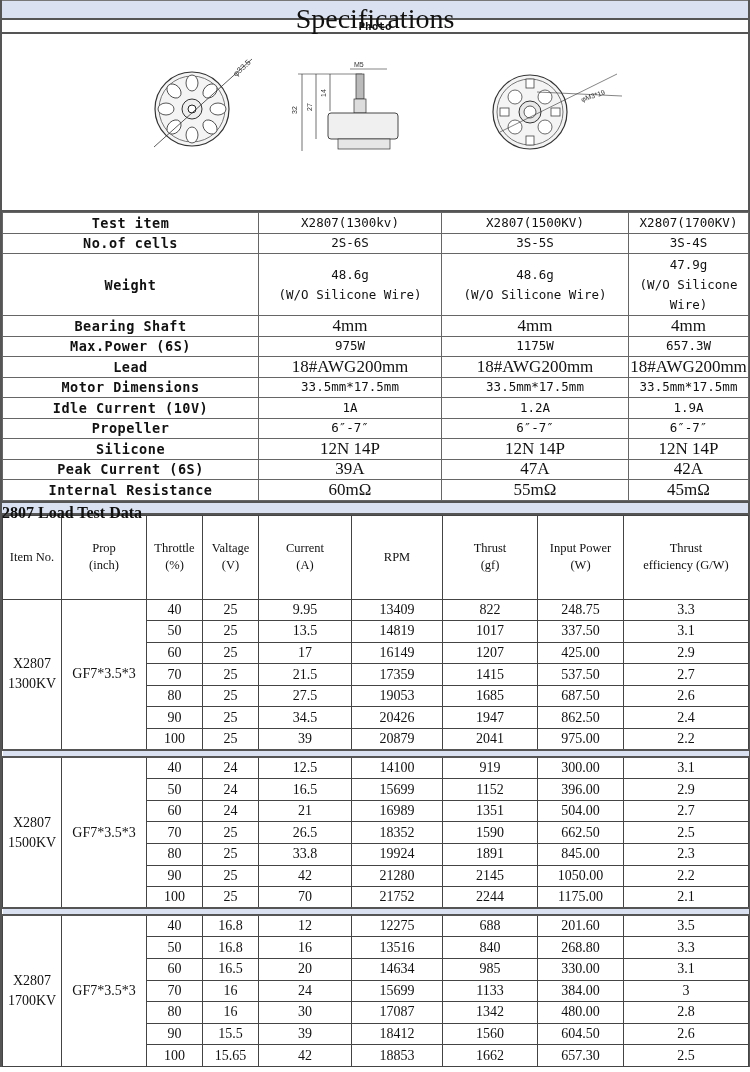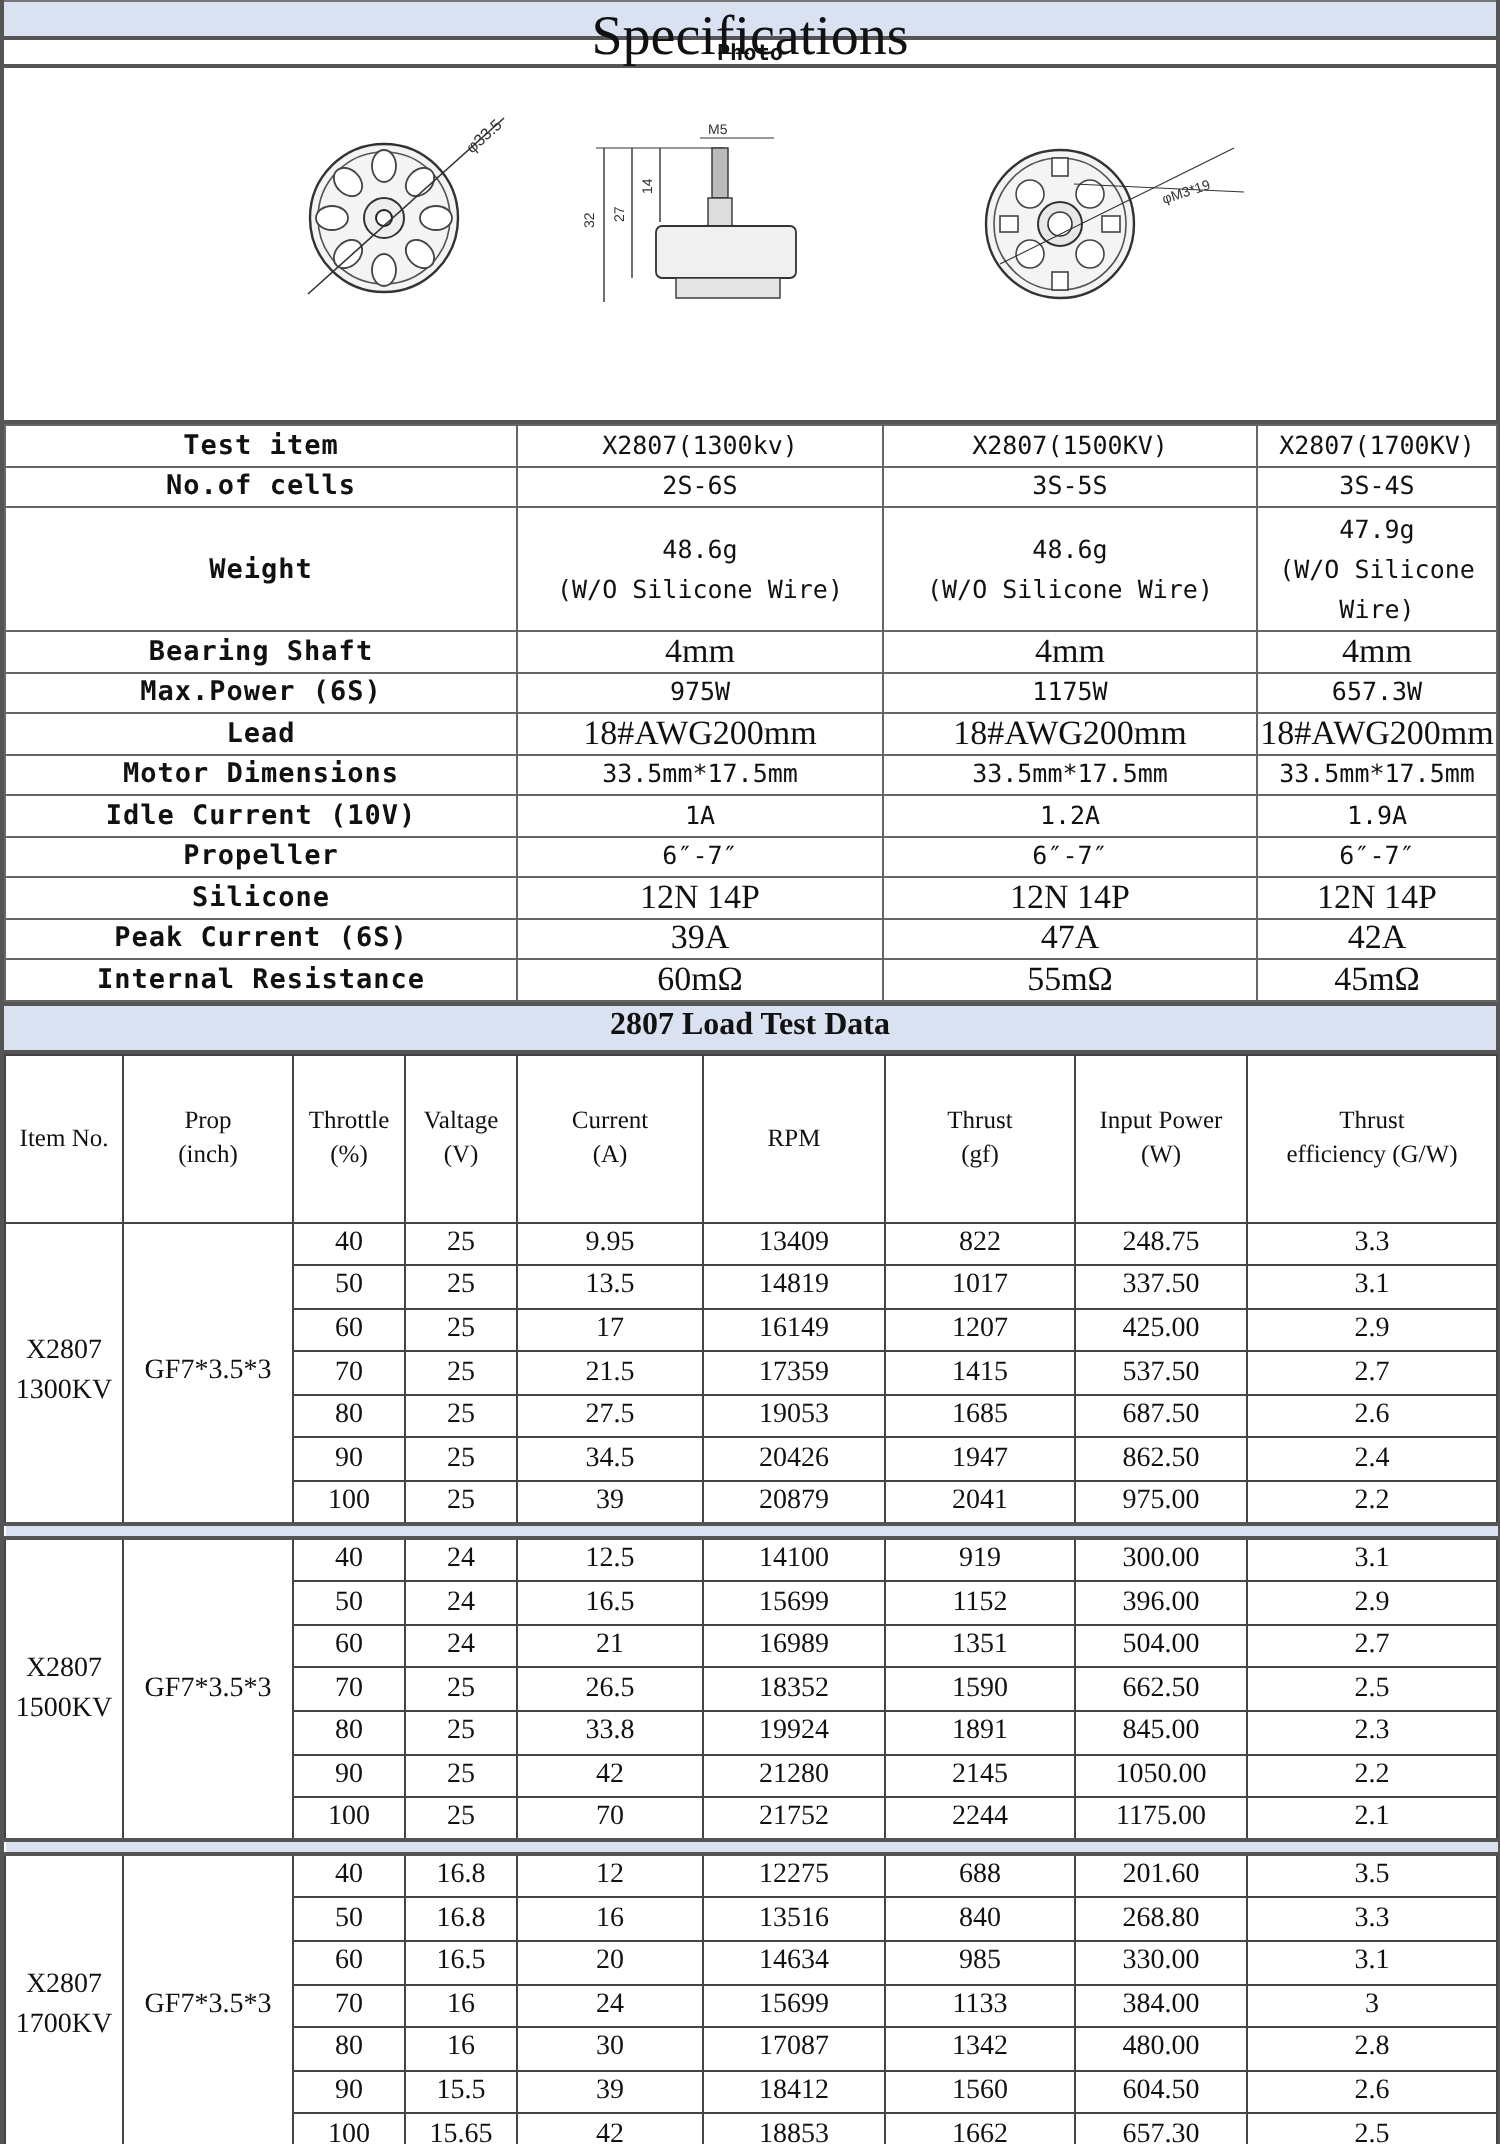--- a/index.html
+++ b/index.html
@@ -7,21 +7,21 @@
   .page { position: relative; width: 750px; border-left: 2px solid #555; border-right: 2px solid #555; }
   .title-bar { height: 20px; background: #dae1f0; border-top: 1px solid #777; border-bottom: 2px solid #555; text-align: center; font-size: 28px; line-height: 36px; font-family: "Liberation Serif", serif; }
   .photo-label { height: 14px; border-bottom: 2px solid #555; text-align: center; font-size: 11px; line-height: 13px; font-weight: bold; font-family: "DejaVu Sans Mono", monospace; }
   .photo-area { height: 178px; border-bottom: 2px solid #555; position: relative; background: #fff; }
   .photo-area svg { position: absolute; }
   table { border-collapse: collapse; width: 746px; table-layout: fixed; }
   .spec td { border: 1px solid #666; text-align: center; font-family: "DejaVu Sans Mono", "Liberation Mono", monospace; font-size: 13px; height: 20.5px; padding: 0; line-height: 18px; }
   .spec td.lbl { font-weight: bold; font-size: 13.5px; letter-spacing: 0.5px; }
   .spec td.val { font-family: "Liberation Serif", serif; font-size: 17px; }
   .spec td.valm { font-family: "DejaVu Sans Mono", monospace; font-size: 12.5px; }
-  .load-title { height: 26px; background: #dae1f0; border-top: 2px solid #555; border-bottom: 2px solid #555; text-align: center; font-weight: bold; font-size: 16px; line-height: 20px; }
+  .load-title { height: 14px; background: #dae1f0; border-top: 2px solid #555; border-bottom: 2px solid #555; font-weight: bold; font-size: 16px; line-height: 20px; }
   .load td { border: 1px solid #444; text-align: center; font-size: 14px; padding: 0; height: 21.6px; line-height: 20px; }
   .load thead td { height: 84px; font-size: 12.5px; line-height: 17px; }
   .sep td { height: 7px; background: #dae1f0; border-left: none; border-right: none; border-top: 2px solid #555; border-bottom: 2px solid #555; padding: 0; }
   .model-cell { font-size: 14px; line-height: 20px; }
 </style>
 </head>
 <body>
 
 <div class="page">
   <div class="title-bar">Specifications</div>

